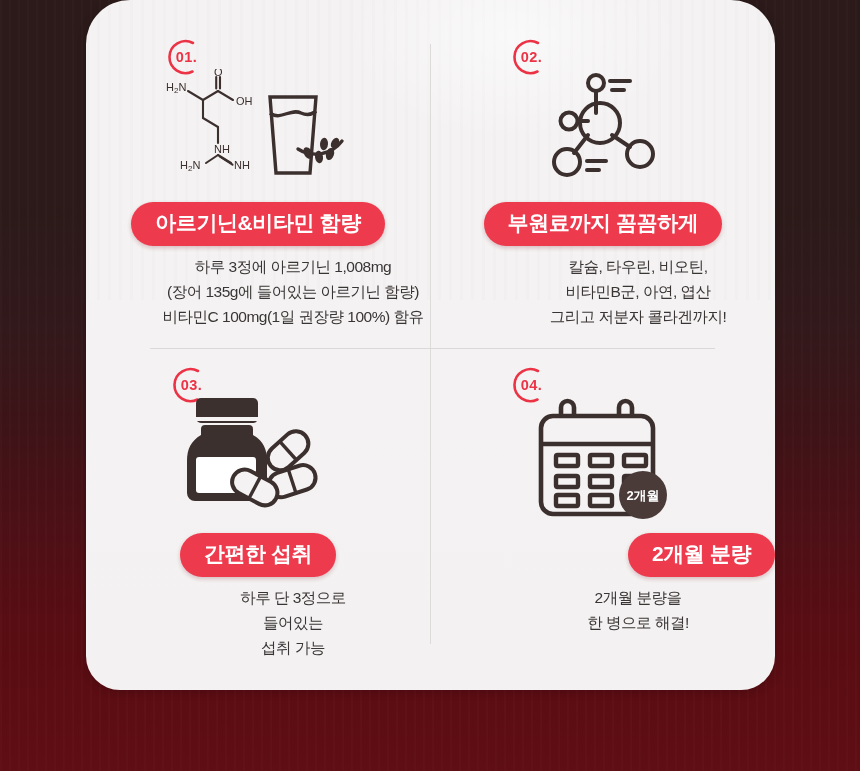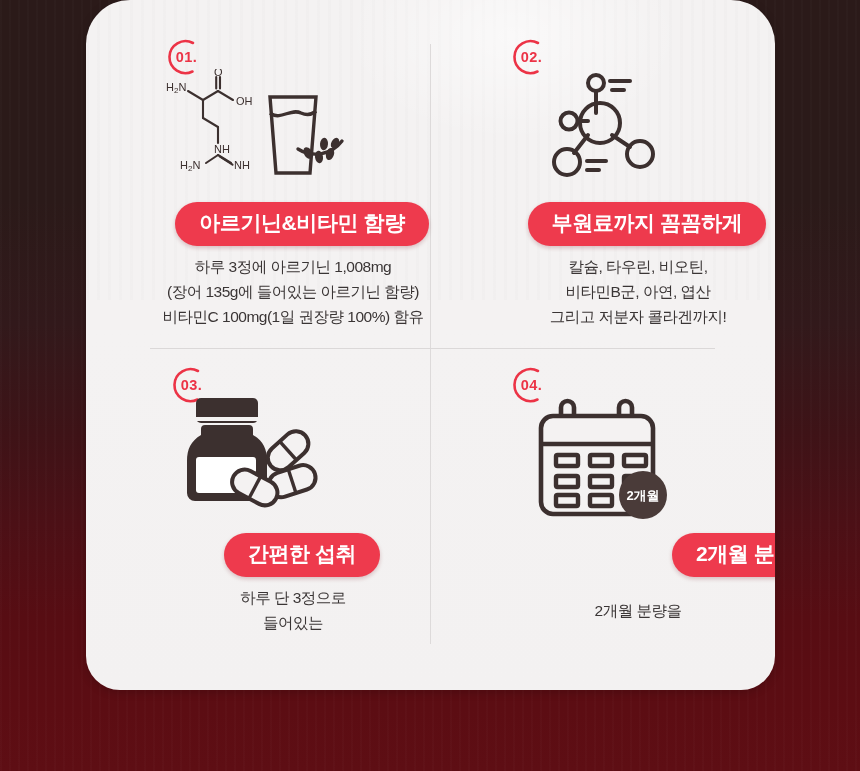--- a/index.html
+++ b/index.html
@@ -136,25 +136,24 @@
     justify-content: center;
   }
   .ic-tl { top: 66px;  height: 124px; }
   .ic-tr { top: 66px;  height: 124px; }
   .ic-bl { top: 42px;  height: 140px; }
   .ic-br { top: 42px;  height: 140px; }
 
   
   .pill {
     position: absolute;
-    left: 12px;
+    left: 0;
     width: 344px;
     display: flex;
     justify-content: center;
-    padding-left: 32px;
   }
   .pill-inner {
     display: inline-flex;
     align-items: center;
     justify-content: center;
     background: #ee3a4d;
     color: #ffffff;
     border-radius: 999px;
     font-size: 21px;
     font-weight: bold;
@@ -176,21 +175,21 @@
     text-align: center;
     color: #3a3535;
     font-size: 15.5px;
     line-height: 25px;
     letter-spacing: -0.5px;
     padding-left: 35px;
   }
   .cp-tl { top: 254px; }
   .cp-tr { top: 254px; }
   .cp-bl { top: 236px; }
-  .cp-br { top: 236px; margin-top: 13px; }
+  .cp-br { top: 236px; }
   .copy div { white-space: nowrap; }
 
   
   .cal-badge-text {
     fill: #ffffff;
     font-size: 13px;
     font-weight: bold;
     font-family: "Liberation Sans", sans-serif;
   }
 </style>
@@ -351,20 +350,21 @@
         </svg>
       </div>
 
       <div class="pill pl-bl">
         <span class="pill-inner">간편한 섭취</span>
       </div>
 
       <div class="copy cp-bl">
         <div>하루 단 3정으로</div>
         <div>들어있는</div>
+        <div>섭취 가능</div>
       </div>
     </div>
 
     <div class="quad quad-br">
 
       <div class="step-num sn-br">
         <svg width="46" height="46" viewBox="0 0 46 46">
           <path d="M34 9 A 16 16 0 1 0 33.5 37.5" fill="none" stroke="#ec3346" stroke-width="2.6" stroke-linecap="round"></path>
         </svg>
         <div class="num-text">04.</div>
@@ -397,17 +397,18 @@
           <text x="110" y="104" text-anchor="middle" class="cal-badge-text">2개월</text>
         </svg>
       </div>
 
       <div class="pill pl-br">
         <span class="pill-inner">2개월 분량</span>
       </div>
 
       <div class="copy cp-br">
         <div>2개월 분량을</div>
+        <div>한 병으로 해결!</div>
       </div>
     </div>
 
   </div>
 </div>
 
 </body></html>

